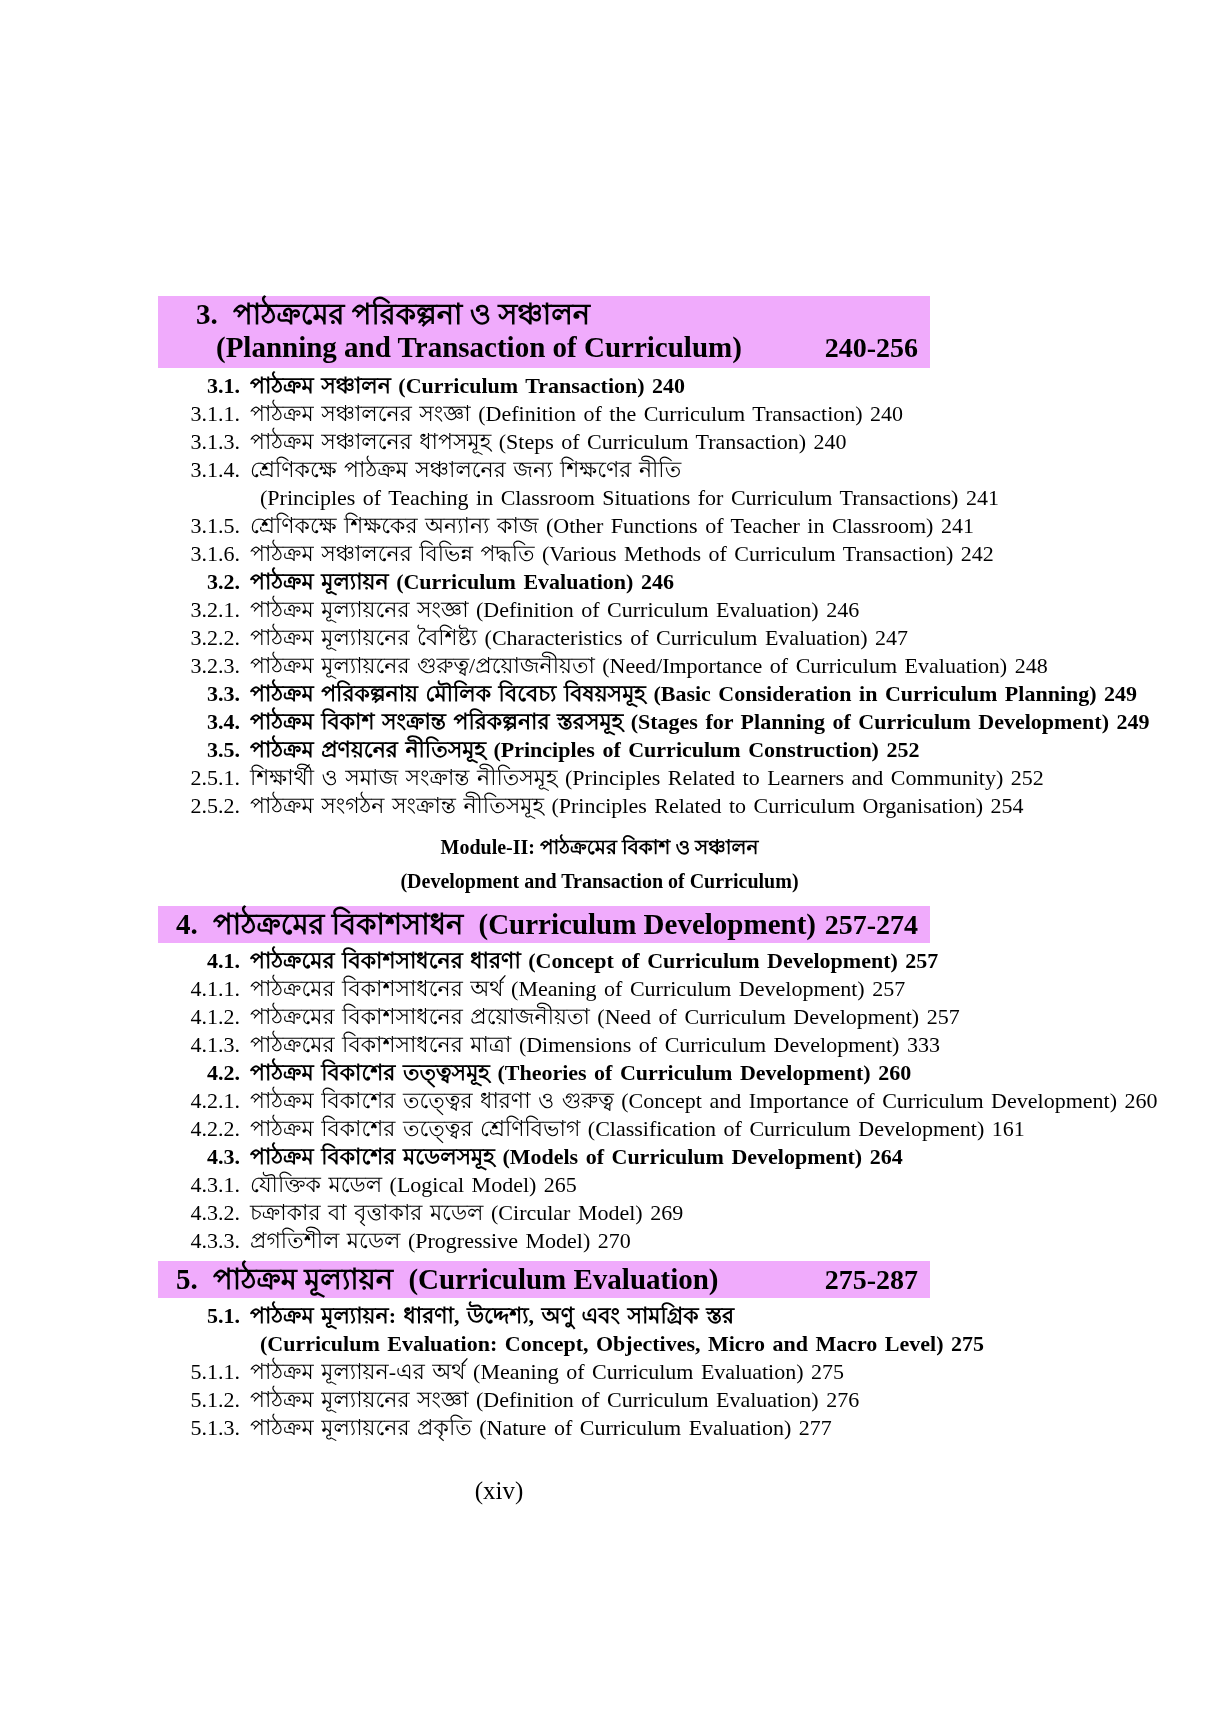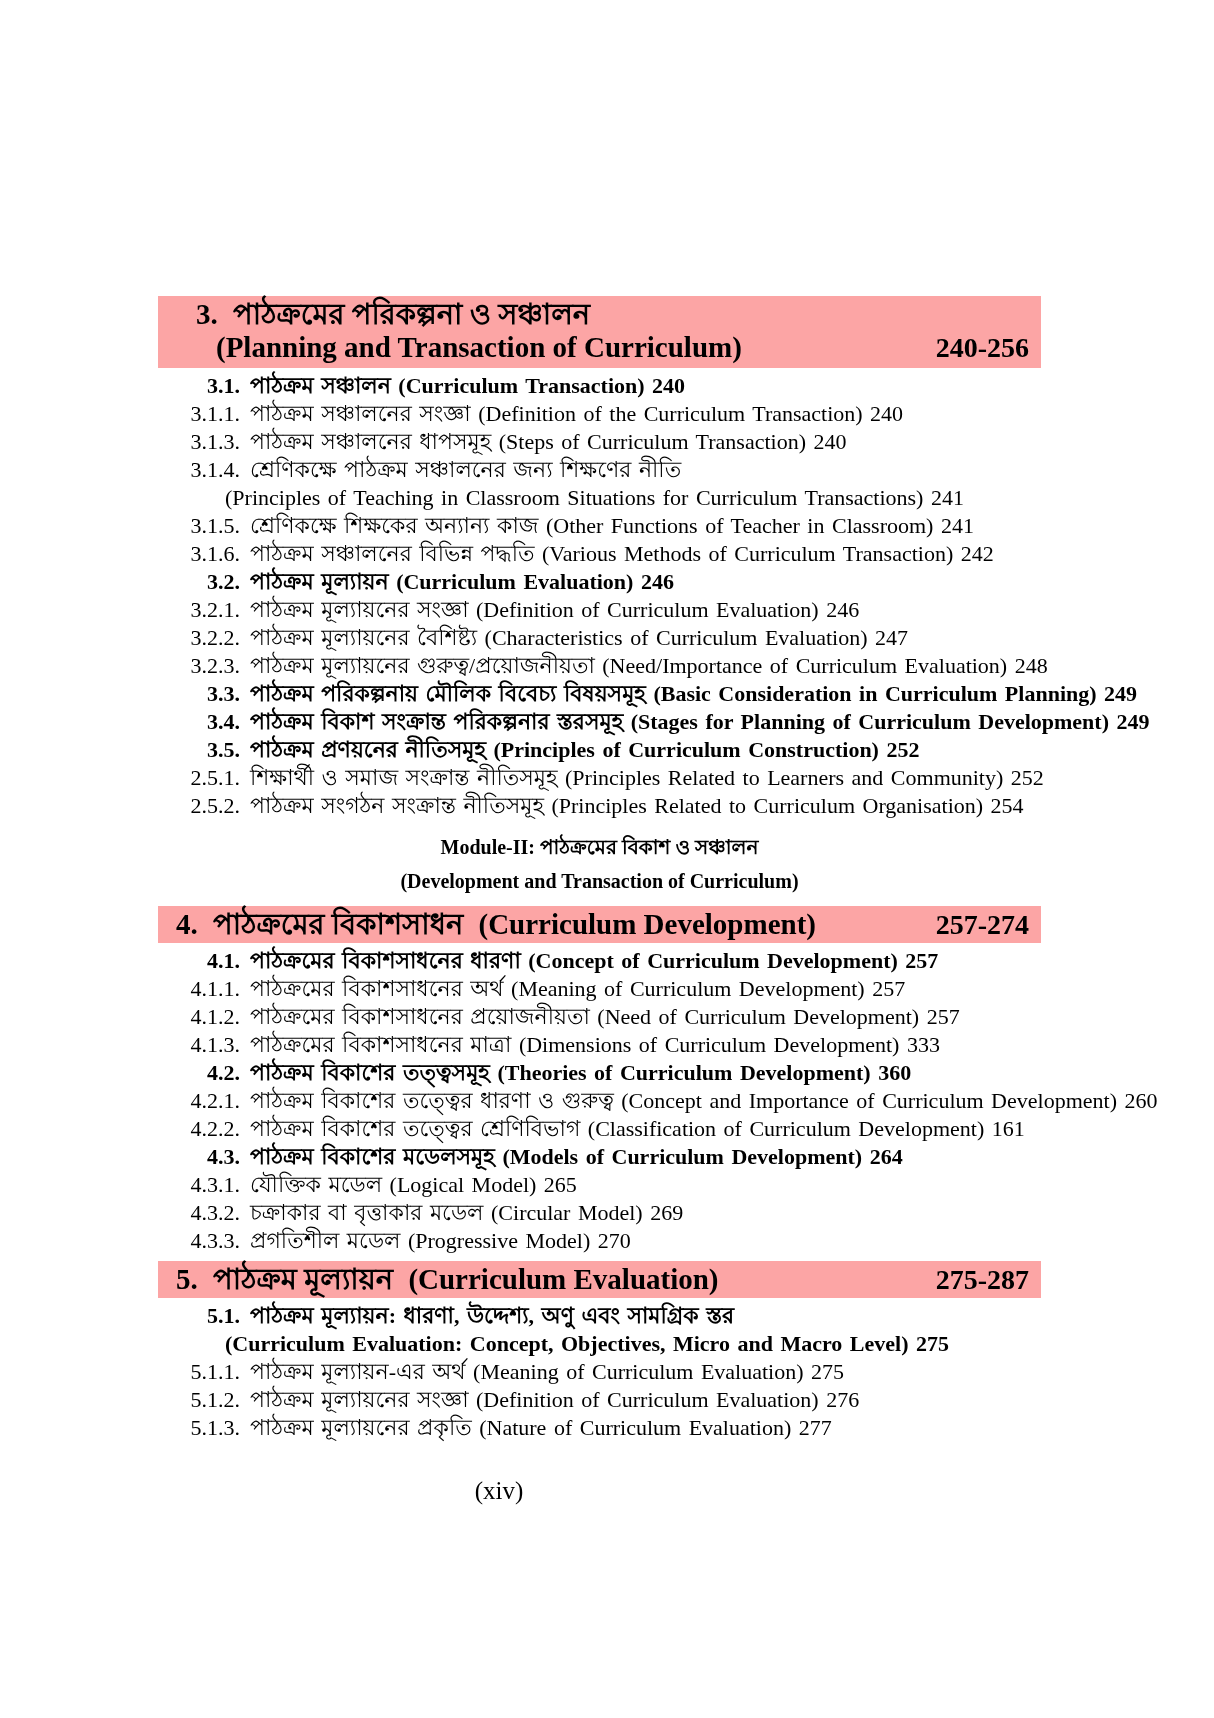--- a/index.html
+++ b/index.html
@@ -13,22 +13,22 @@
     overflow: hidden;
   }
   .content {
     position: absolute;
     left: 158px;
     top: 296px;
     width: 930px;
   }
   
   .sec-header {
-    background: #fca5a5;
-    width: 883px;
+    background: #f0abfc;
+    width: 772px;
     box-sizing: border-box;
     font-weight: bold;
     display: flex;
     justify-content: space-between;
   }
   .sec-header.two { padding: 2px 12px 4px 38px; align-items: flex-end; }
   .sec-header.one { padding: 2px 12px 2px 18px; align-items: center; }
   .sec-header .titles { font-size: 29px; line-height: 33px; }
   .sec-header .h1 { font-size: 29px; line-height: 33px; white-space: nowrap; }
   .sec-header .h1 > span { margin-right: 8px; }
@@ -38,21 +38,21 @@
   
   .entries {
     padding: 4px 0 6px;
     font-size: 22px;
     line-height: 28px;
   }
   .entry { display: flex; white-space: nowrap; }
   .entry .num { flex: none; width: 82px; text-align: right; }
   .entry .txt { margin-left: 10px; word-spacing: 2px; }
   .entry.b { font-weight: bold; }
-  .entry.cont .txt-cont { margin-left: 67px; word-spacing: 2px; text-align: right; }
+  .entry.cont .txt-cont { margin-left: 102px; word-spacing: 2px; text-align: right; }
   
   .module {
     width: 883px;
     margin: 4px 0 8px;
     text-align: center;
     font-weight: bold;
     font-size: 20px;
     line-height: 34px;
   }
   
@@ -174,21 +174,21 @@
       <div class="entry">
           <span class="num">4.1.2.</span>
           <span class="txt">পাঠক্রমের বিকাশসাধনের প্রয়োজনীয়তা (Need of Curriculum Development) 257</span>
         </div>
       <div class="entry">
           <span class="num">4.1.3.</span>
           <span class="txt">পাঠক্রমের বিকাশসাধনের মাত্রা (Dimensions of Curriculum Development) 333</span>
         </div>
       <div class="entry b">
           <span class="num">4.2.</span>
-          <span class="txt">পাঠক্রম বিকাশের তত্ত্বসমূহ (Theories of Curriculum Development) 360</span>
+          <span class="txt">পাঠক্রম বিকাশের তত্ত্বসমূহ (Theories of Curriculum Development) 260</span>
         </div>
       <div class="entry">
           <span class="num">4.2.1.</span>
           <span class="txt">পাঠক্রম বিকাশের তত্ত্বের ধারণা ও গুরুত্ব (Concept and Importance of Curriculum Development) 260</span>
         </div>
       <div class="entry">
           <span class="num">4.2.2.</span>
           <span class="txt">পাঠক্রম বিকাশের তত্ত্বের শ্রেণিবিভাগ (Classification of Curriculum Development) 161</span>
         </div>
       <div class="entry b">

